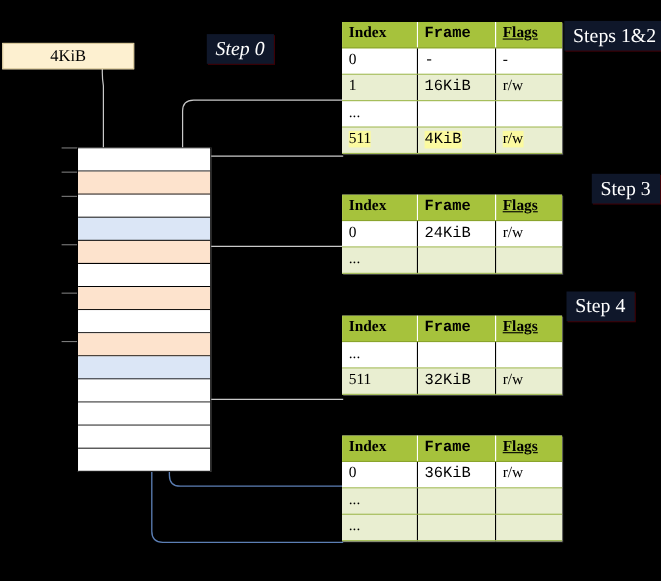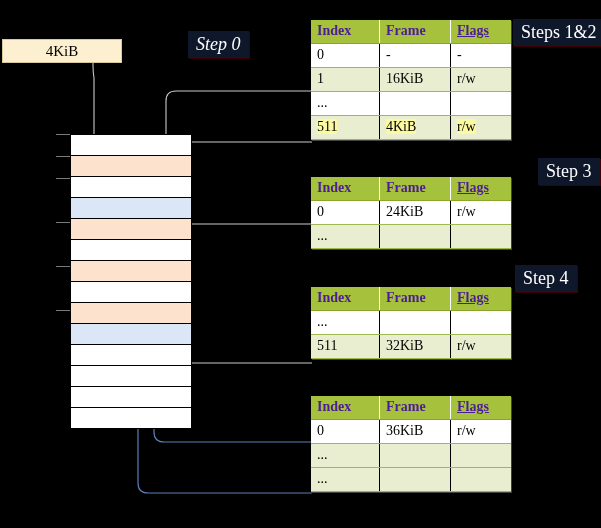--- a/index.html
+++ b/index.html
@@ -49,39 +49,39 @@
 
   
   .ptable{
     position:absolute;z-index:3;
     border-collapse:collapse;
     background:#fff;
     box-shadow:1px 1px 0 rgba(120,120,120,.55);
     font-size:14px;
   }
   .ptable th{
-    background:#a6c23c;color:#4c1d95;font-weight:bold;
+    background:#a6c23c;color:#000000;font-weight:bold;
     text-align:left;padding:3px 6px 4px 6px;
     border-right:1px solid #ffffff;
     border-bottom:1px solid #8aa42c;
     font-size:14px;
   }
   .ptable th:last-child{border-right:none;text-decoration:underline;}
   .ptable td{
     padding:3px 6px 4px 6px;
     border-right:1px solid #000;
     border-bottom:1px solid #9fb84f;
     color:#000;height:14px;vertical-align:middle;
   }
   .ptable td:last-child{border-right:none;}
   .ptable tr.odd  td{background:#ffffff;}
   .ptable tr.even td{background:#e9eed1;}
   .ptable .hl{background:#fbfaa0;}
   .c-idx{width:56px;}
-  .c-frm{width:58px;}
+  .c-frm{width:58px;font-family:Liberation Mono, monospace;}
   .c-flg{width:48px;}
 </style>
 </head>
 <body>
 
 <div id="stage">
 
   <svg id="wires" viewBox="0 0 601 528" xmlns="http://www.w3.org/2000/svg">
     <defs>
       <marker id="agray" markerWidth="9" markerHeight="9" refX="4.5" refY="7.6" orient="auto" markerUnits="userSpaceOnUse">

